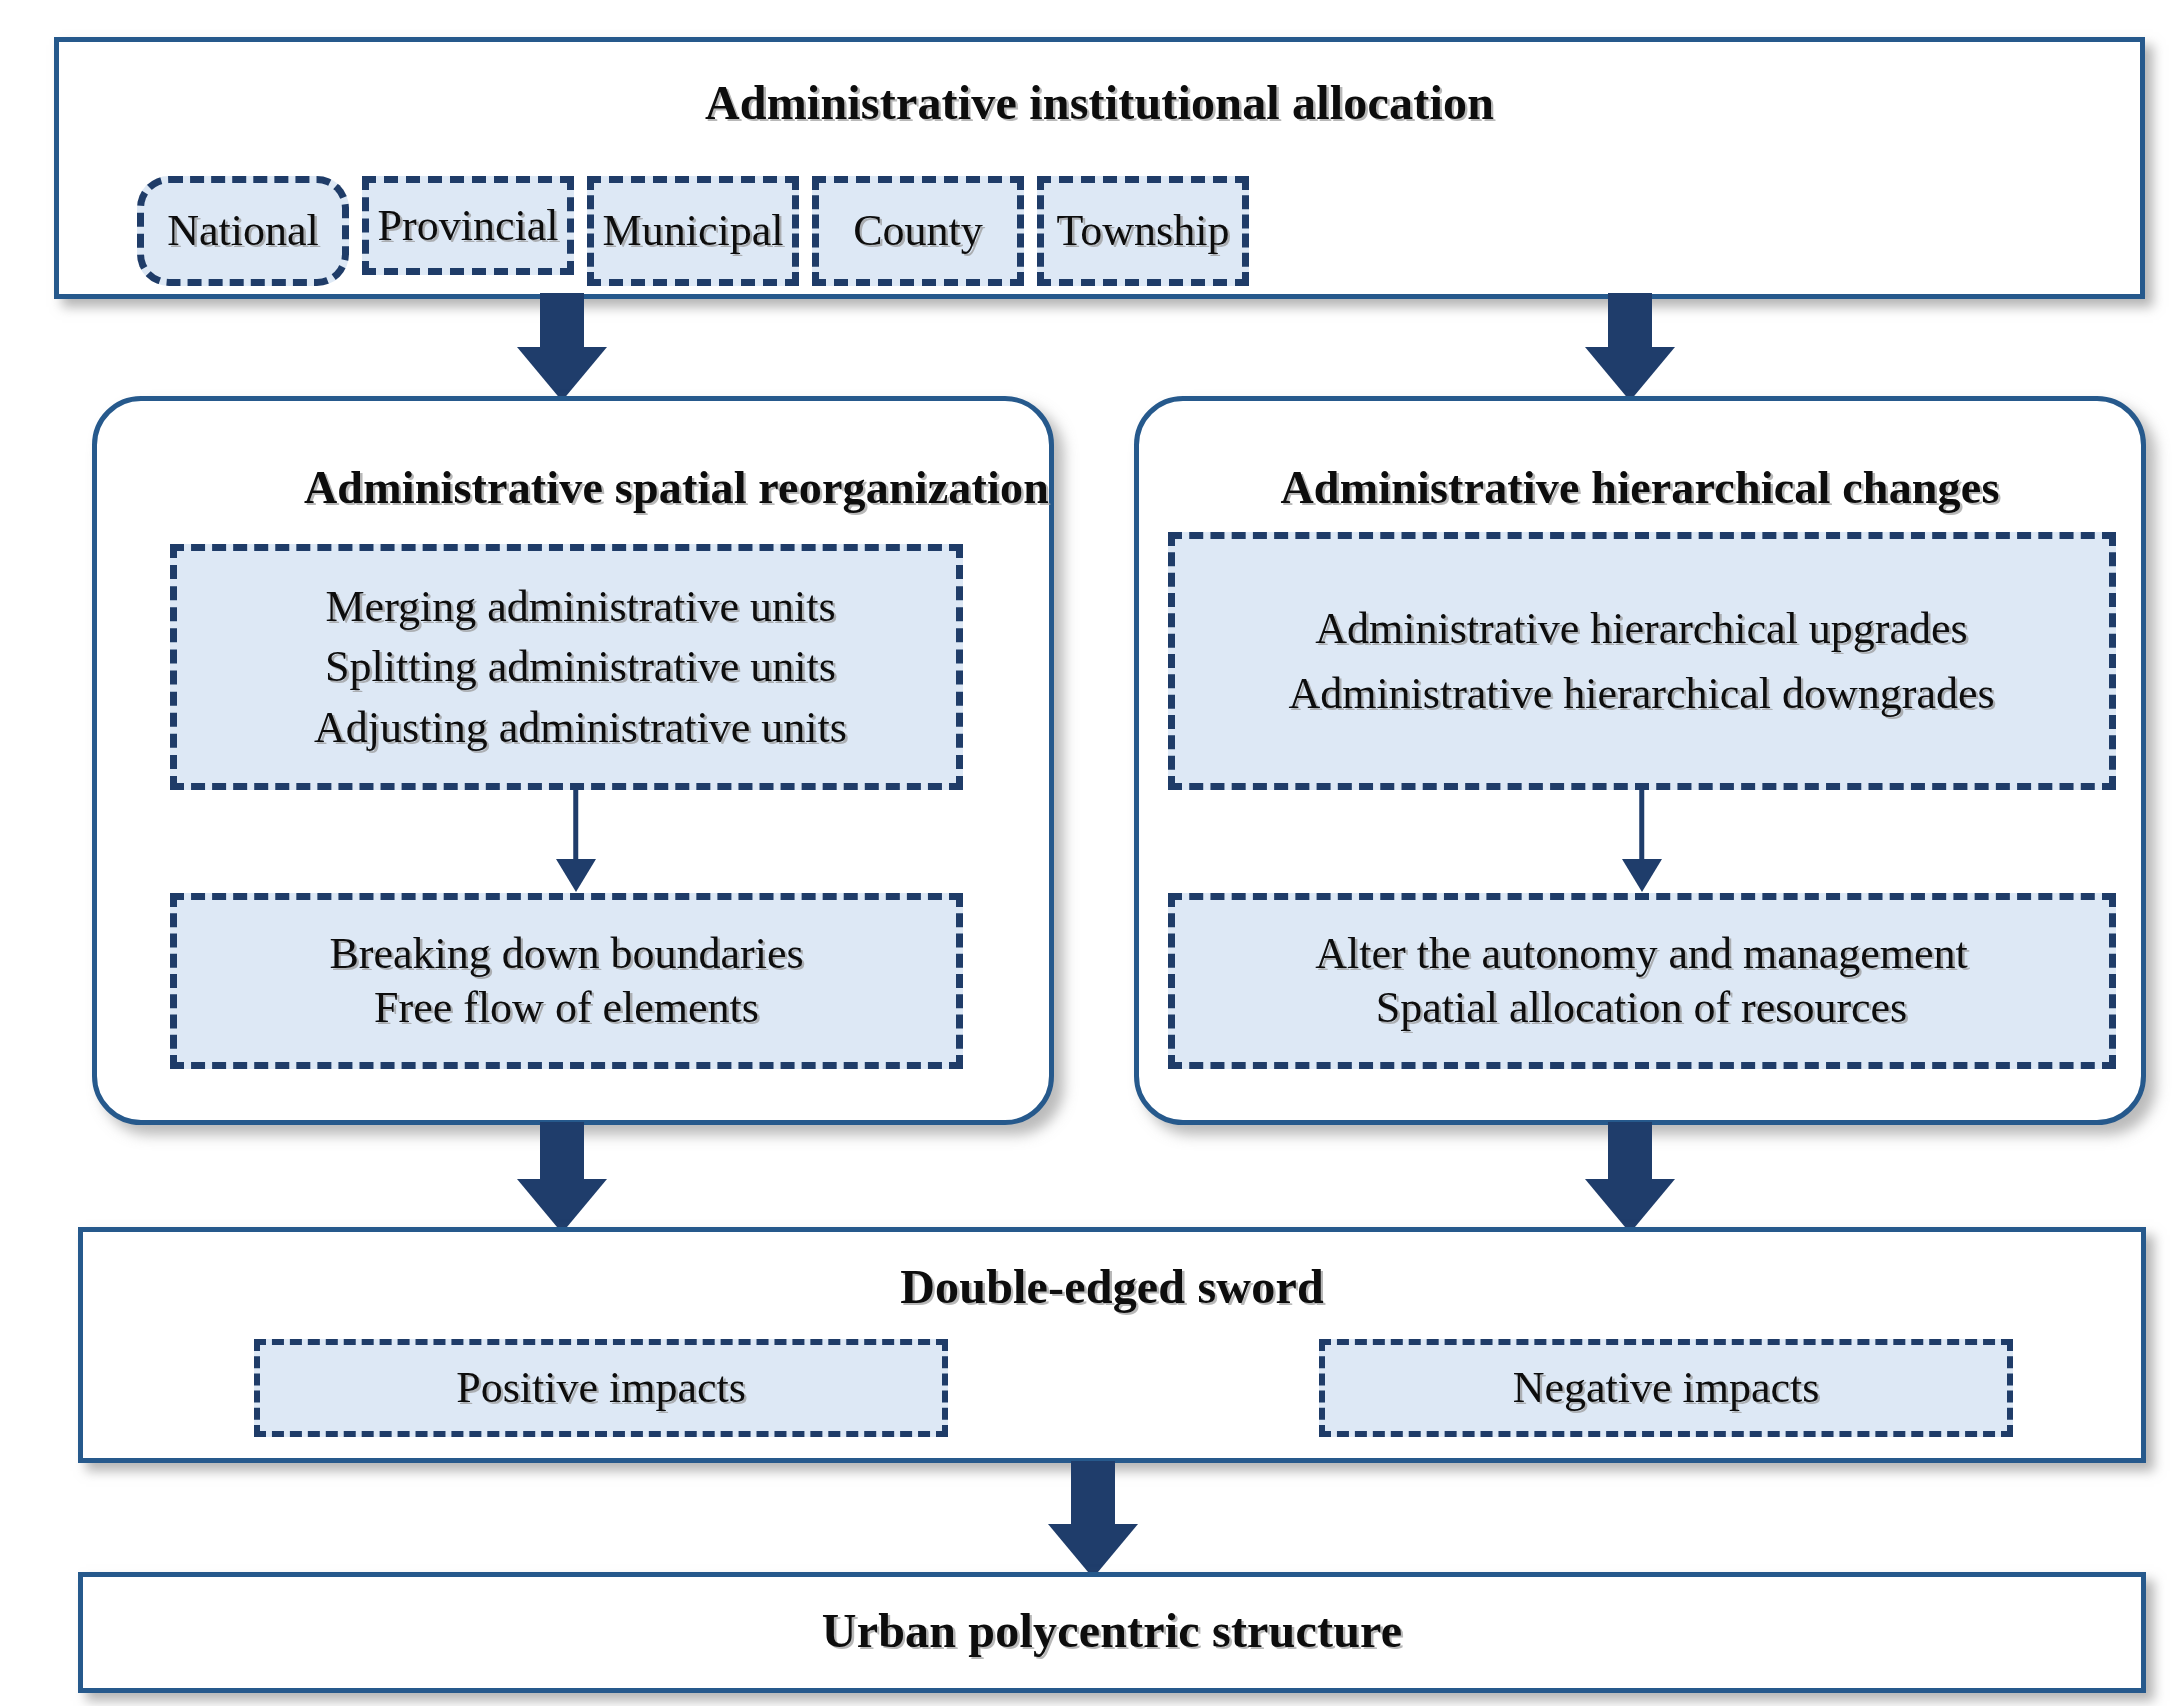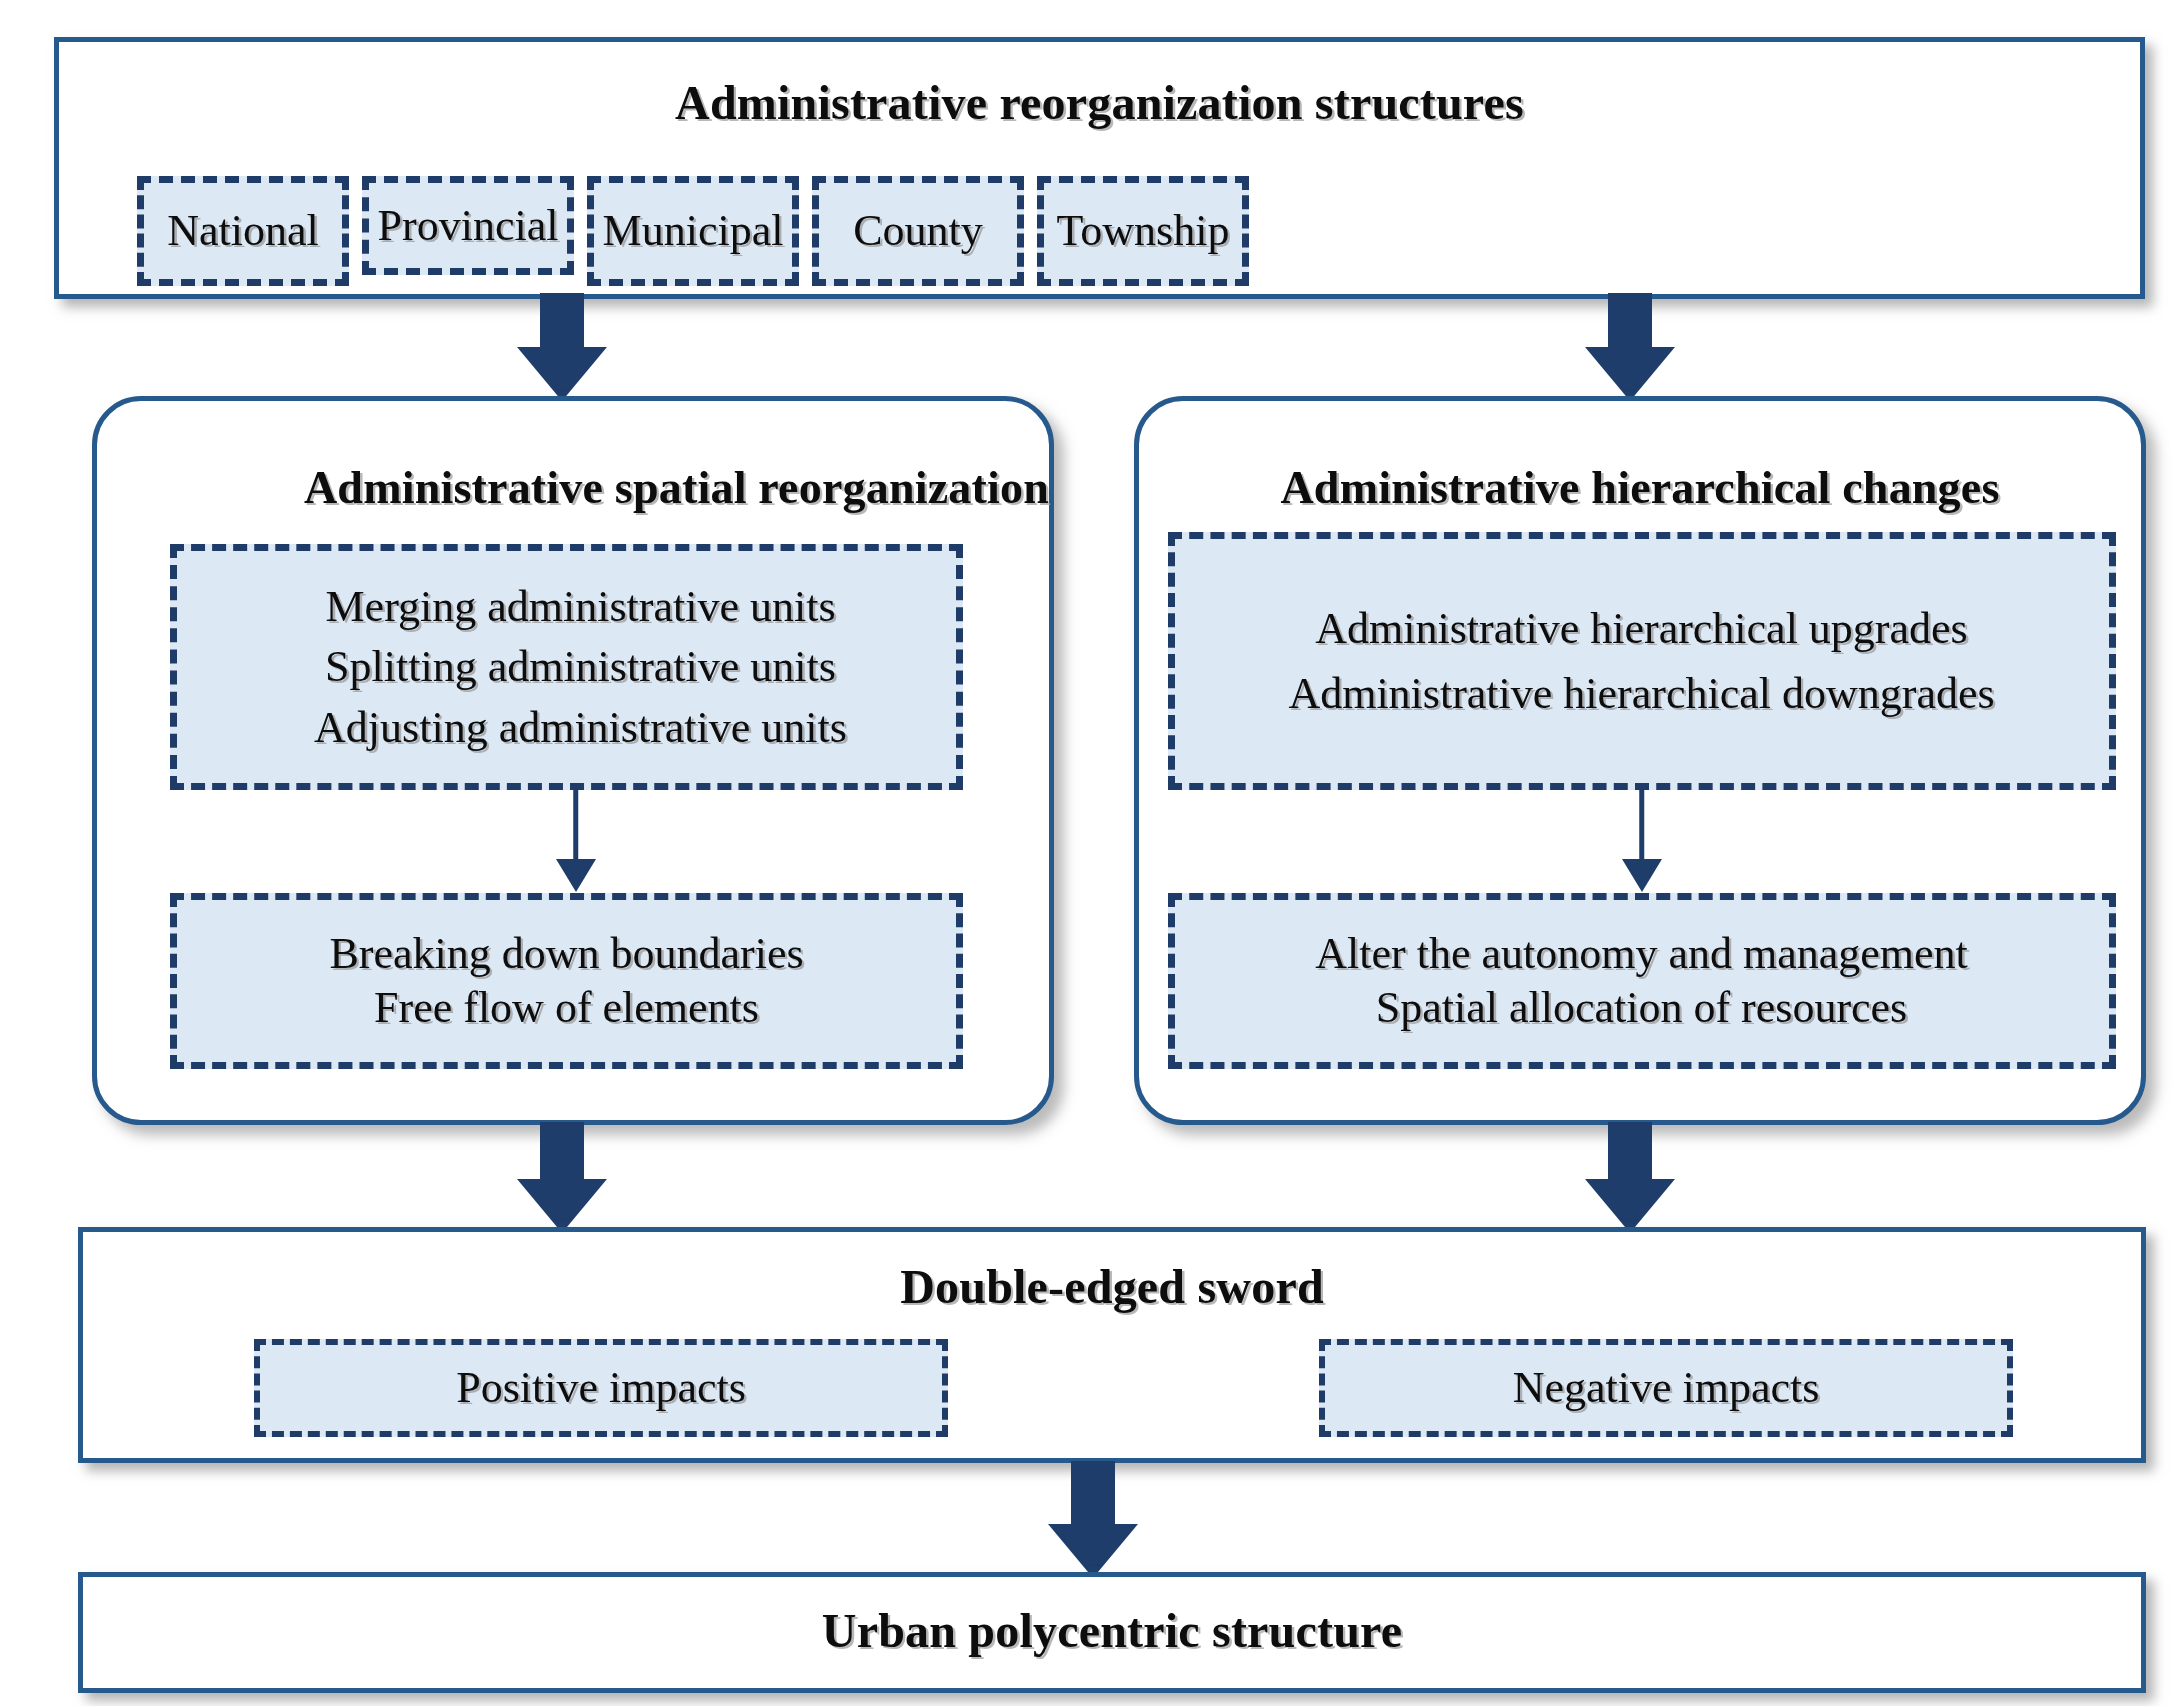--- a/index.html
+++ b/index.html
@@ -100,23 +100,23 @@
     border-right:20px solid transparent;
     border-top:33px solid #1f3d6b;
   }
 </style>
 </head>
 <body>
 
 <div id="stage">
 
   <div class="rect-box" style="left:54px;top:37px;width:2091px;height:262px;">
-    <div class="heading h-center" style="top:32.5px;font-size:48px;">Administrative reorganization structures</div>
-
-    <div class="dashed" style="left:78px;top:134px;width:212px;height:110px;">
+    <div class="heading h-center" style="top:32.5px;font-size:48px;">Administrative institutional allocation</div>
+
+    <div class="dashed" style="left:78px;top:134px;width:212px;height:110px;border-radius:32px;">
       <span class="line" style="font-size:44px;">National</span>
     </div>
     <div class="dashed" style="left:303px;top:134px;width:212px;height:99px;">
       <span class="line" style="font-size:44px;">Provincial</span>
     </div>
     <div class="dashed" style="left:528px;top:134px;width:212px;height:110px;">
       <span class="line" style="font-size:44px;">Municipal</span>
     </div>
     <div class="dashed" style="left:753px;top:134px;width:212px;height:110px;">
       <span class="line" style="font-size:44px;">County</span>

